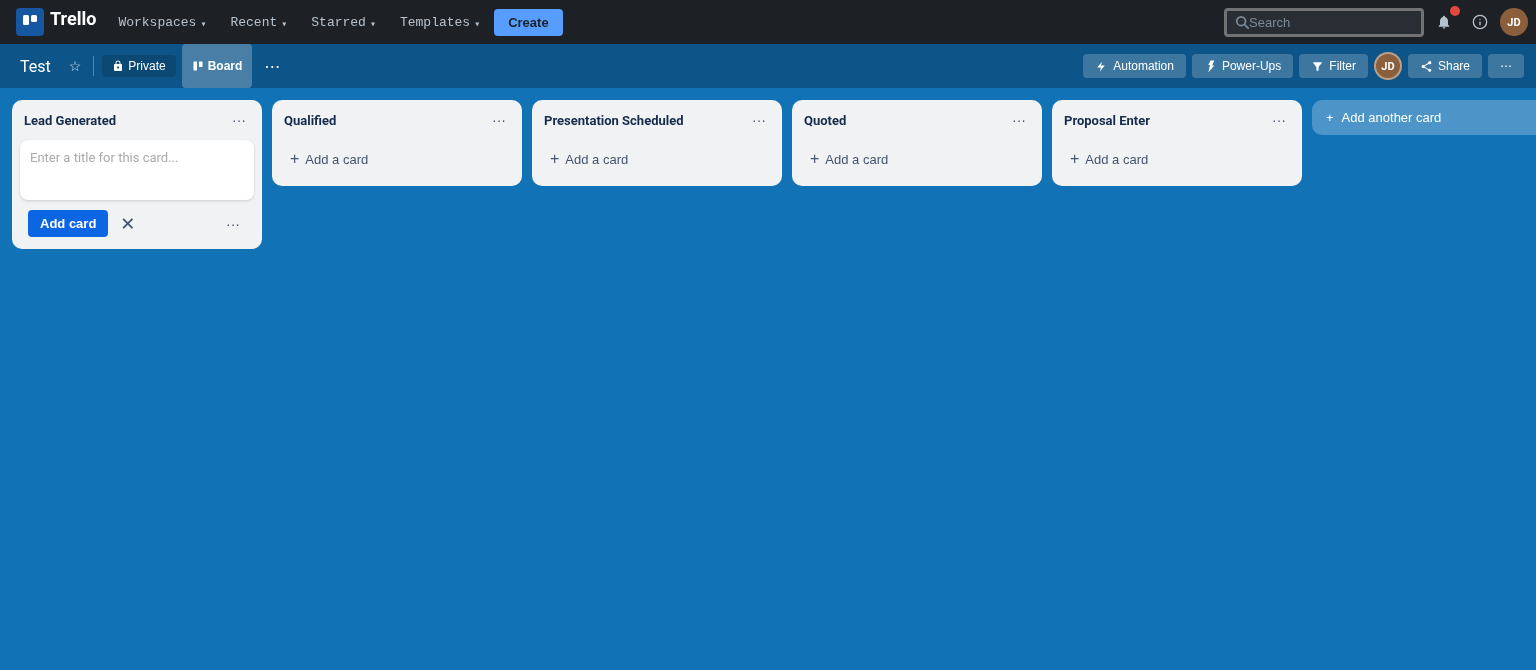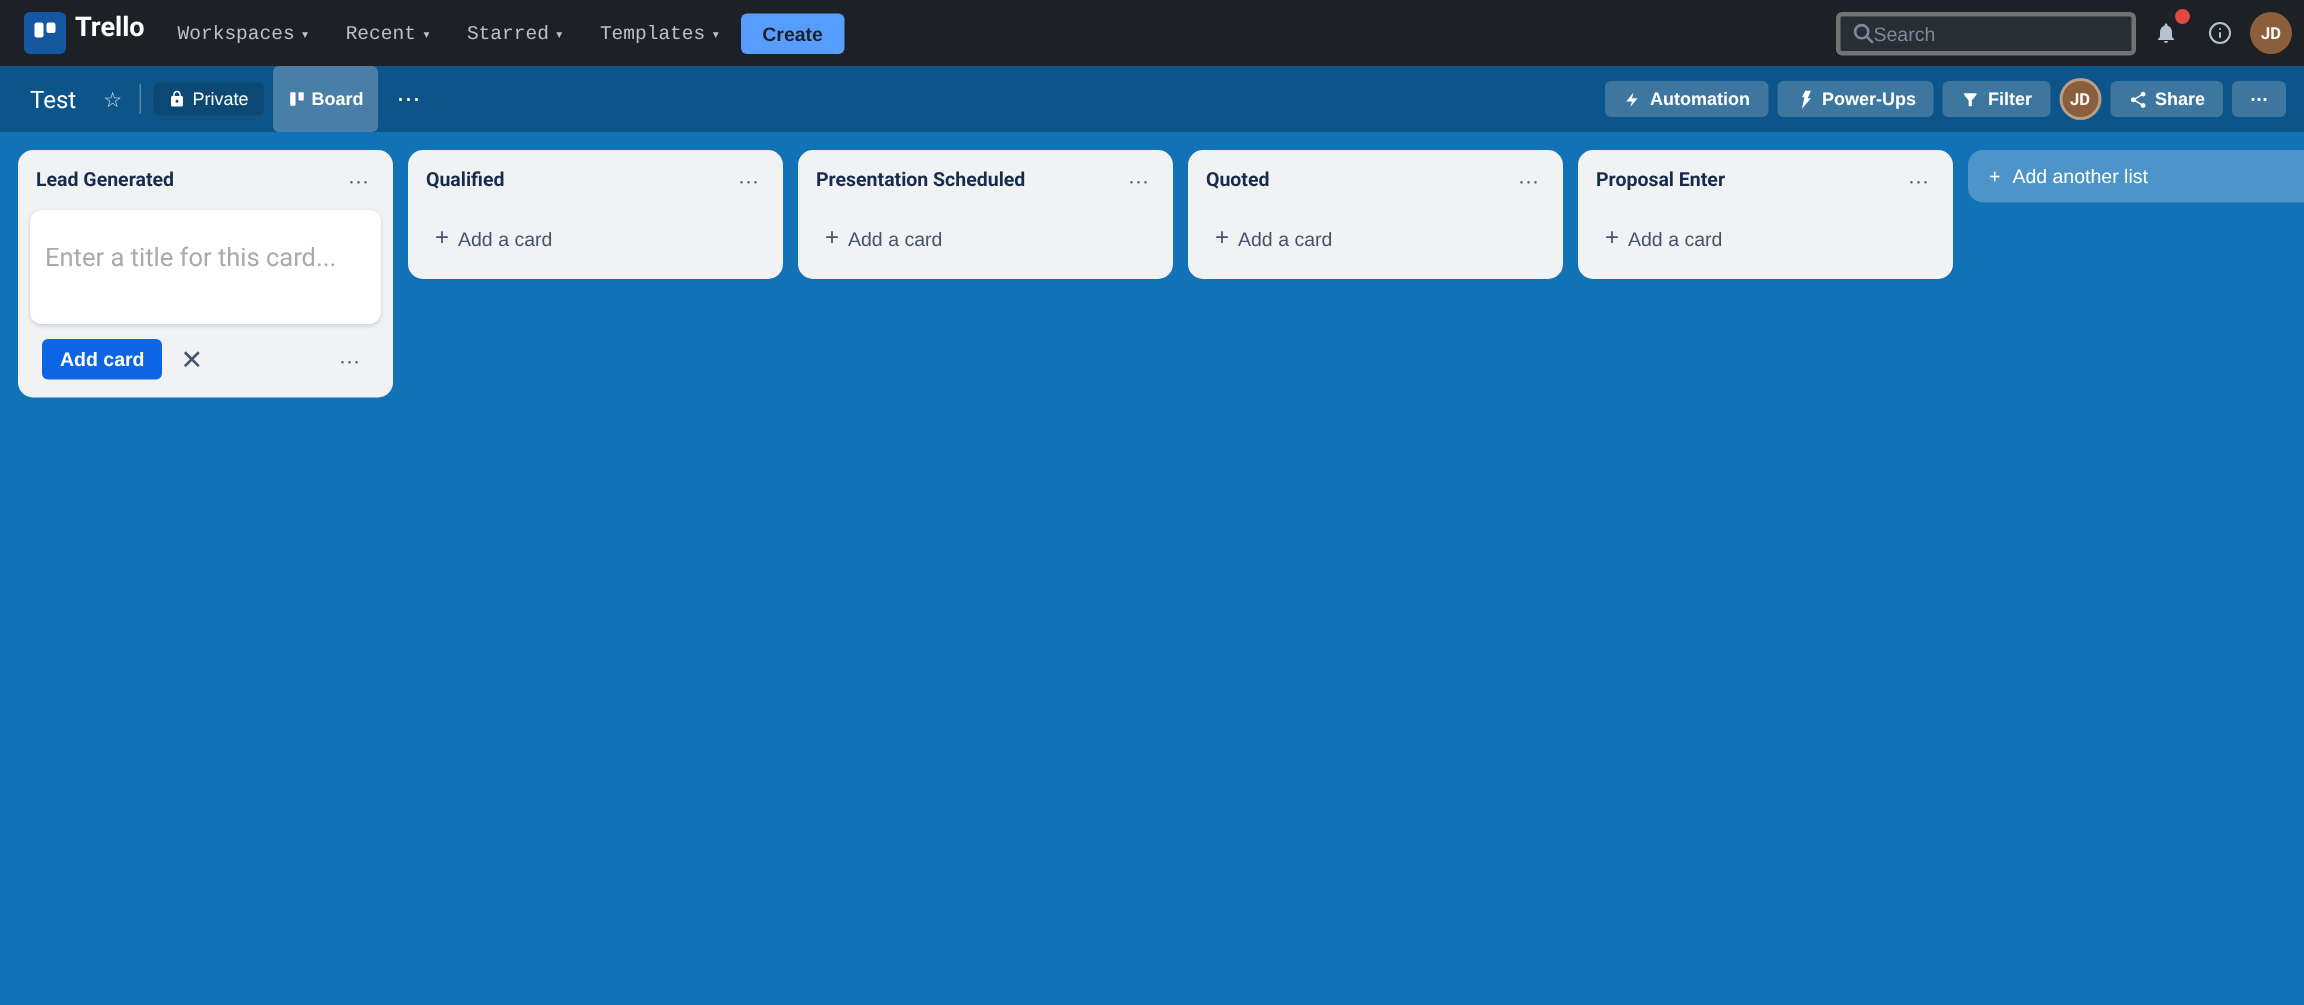--- a/index.html
+++ b/index.html
@@ -176,21 +176,21 @@
       padding: 4px 6px;
       cursor: pointer;
       border-radius: 4px;
     }
     .board-nav-spacer { flex: 1; }
     .board-action-btn {
       background: rgba(255,255,255,0.2);
       border: none;
       color: white;
       font-size: 12px;
-      font-weight: 700;
+      font-weight: 400;
       padding: 5px 12px;
       border-radius: 4px;
       cursor: pointer;
       display: flex;
       align-items: center;
       gap: 5px;
     }
     .board-avatar {
       width: 28px;
       height: 28px;
@@ -258,26 +258,25 @@
       background: white;
       border-radius: 8px;
       padding: 10px;
       margin-bottom: 6px;
       box-shadow: 0 1px 3px rgba(0,0,0,0.15);
     }
     .add-card-input {
       width: 100%;
       border: none;
       outline: none;
-      font-size: 17px;
+      font-size: 13px;
       color: #172b4d;
       resize: none;
       min-height: 36px;
       font-family: inherit;
-      margin-top: 12px;
     }
     .add-card-input::placeholder { color: #aaa; }
     .add-card-actions {
       display: flex;
       align-items: center;
       gap: 6px;
       padding: 4px 8px 8px 8px;
     }
     .add-card-submit-btn {
       background: #0c66e4;
@@ -532,16 +531,16 @@
     <div class="list-body">
       <button class="add-card-btn">
         <span class="plus">+</span>
         <span>Add a card</span>
       </button>
     </div>
   </div>
 
   <button class="add-list-btn">
     <span>+</span>
-    <span>Add another list</span>
+    <span>Add another card</span>
   </button>
 
 </div>
 
 </body></html>

